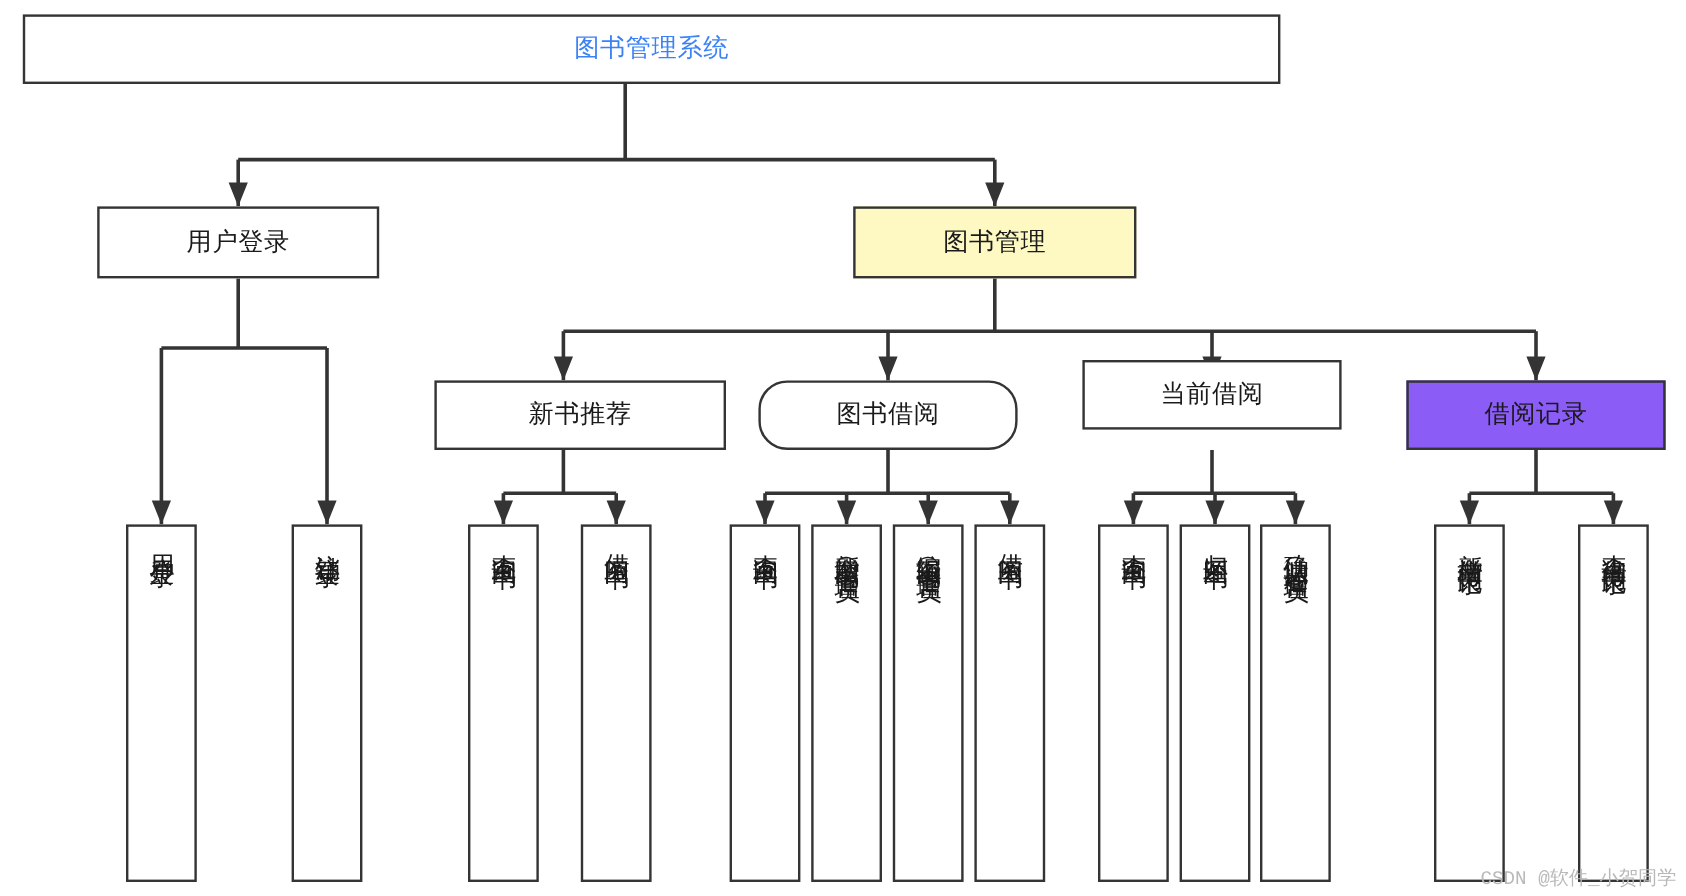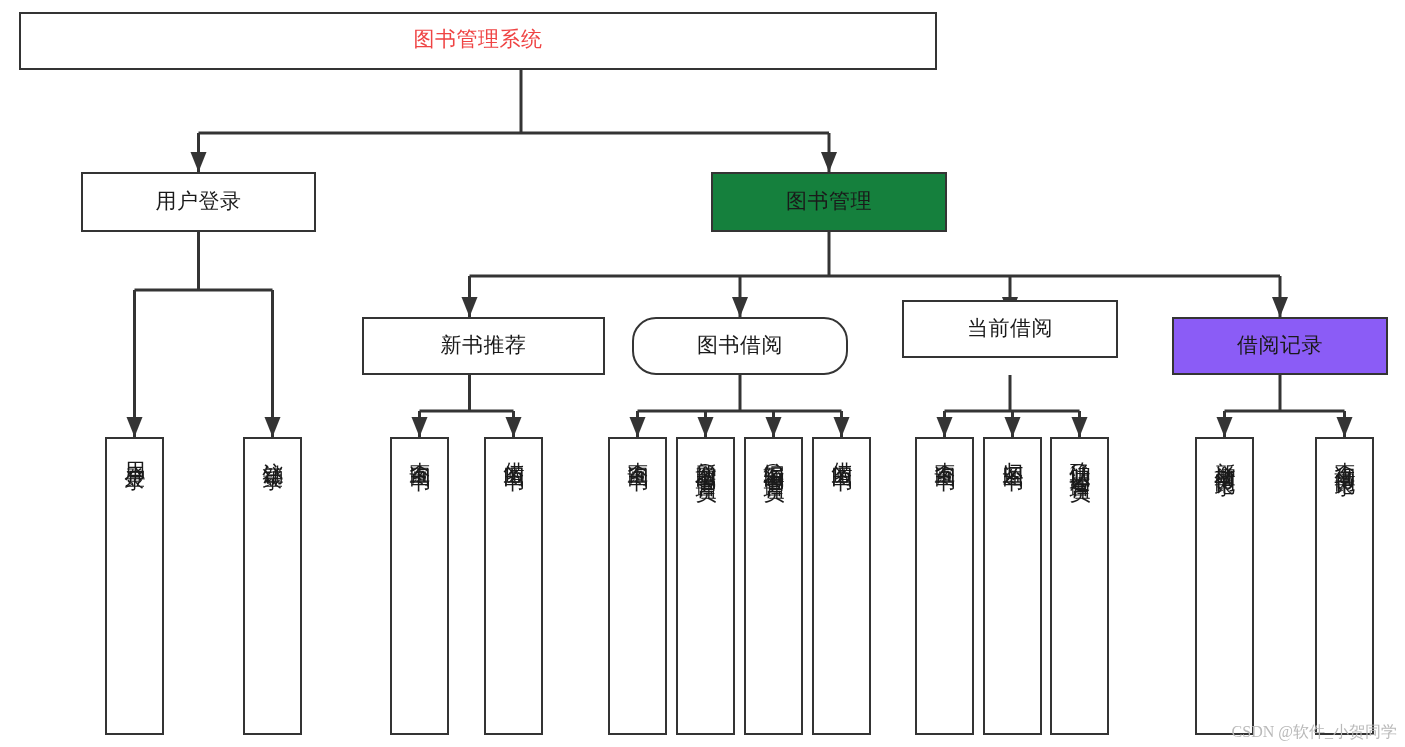--- a/index.html
+++ b/index.html
@@ -59,21 +59,21 @@
     white-space: normal;
   }
   .watermark {
     position: absolute;
     right: 8px;
     bottom: 4px;
     font-size: 16px;
     color: #b9b9b9;
     z-index: 5;
     white-space: nowrap;
-    font-family: Liberation Serif, serif;
+    font-family: Liberation Mono, monospace;
   }
 </style>
 </head>
 <body>
 
 <div id="canvas">
   <svg id="edges" viewBox="0 0 1405 747" xmlns="http://www.w3.org/2000/svg">
       <line x1="521" y1="70" x2="521" y2="133" stroke="#343434" stroke-width="3"></line>
       <line x1="198.5" y1="133" x2="829" y2="133" stroke="#343434" stroke-width="3"></line>
       <line x1="198.5" y1="133" x2="198.5" y2="172" stroke="#343434" stroke-width="3"></line>
@@ -121,27 +121,27 @@
       <line x1="1079.5" y1="411" x2="1079.5" y2="437" stroke="#343434" stroke-width="3"></line>
       <polygon points="1071.5,417 1087.5,417 1079.5,437" fill="#343434"></polygon>
       <line x1="1280" y1="375" x2="1280" y2="411" stroke="#343434" stroke-width="3"></line>
       <line x1="1224.5" y1="411" x2="1344.5" y2="411" stroke="#343434" stroke-width="3"></line>
       <line x1="1224.5" y1="411" x2="1224.5" y2="437" stroke="#343434" stroke-width="3"></line>
       <polygon points="1216.5,417 1232.5,417 1224.5,437" fill="#343434"></polygon>
       <line x1="1344.5" y1="411" x2="1344.5" y2="437" stroke="#343434" stroke-width="3"></line>
       <polygon points="1336.5,417 1352.5,417 1344.5,437" fill="#343434"></polygon>
     </svg>
   <div id="nodes">
-      <div class="node horiz" style="left: 19px; top: 12px; width: 918px; height: 58px; border-color: rgb(52, 52, 52); background: rgb(255, 255, 255); color: #ef4444; font-family: Liberation Mono, monospace;">
+      <div class="node horiz" style="left: 19px; top: 12px; width: 1048px; height: 58px; border-color: rgb(52, 52, 52); background: rgb(255, 255, 255); color: #3b82f6;">
         <span class="lbl">图书管理系统</span>
       </div>
       <div class="node horiz" style="left: 81px; top: 172px; width: 235px; height: 60px; border-color: rgb(52, 52, 52); background: rgb(255, 255, 255); color: rgb(26, 26, 26);">
         <span class="lbl">用户登录</span>
       </div>
-      <div class="node horiz" style="left: 711px; top: 172px; width: 236px; height: 60px; border-color: rgb(52, 52, 52); background: #15803d; color: rgb(26, 26, 26);">
+      <div class="node horiz" style="left: 711px; top: 172px; width: 236px; height: 60px; border-color: rgb(52, 52, 52); background: #fef9c3; color: rgb(26, 26, 26);">
         <span class="lbl">图书管理</span>
       </div>
       <div class="node horiz" style="left: 362px; top: 317px; width: 243px; height: 58px; border-color: rgb(52, 52, 52); background: rgb(255, 255, 255); color: rgb(26, 26, 26);">
         <span class="lbl">新书推荐</span>
       </div>
       <div class="node horiz" style="left: 632px; top: 317px; width: 216px; height: 58px; border-color: rgb(52, 52, 52); background: rgb(255, 255, 255); color: rgb(26, 26, 26); border-radius: 24px;">
         <span class="lbl">图书借阅</span>
       </div>
       <div class="node horiz" style="left: 902px; top: 300px; width: 216px; height: 58px; border-color: rgb(52, 52, 52); background: rgb(255, 255, 255); color: rgb(26, 26, 26);">
         <span class="lbl">当前借阅</span>

